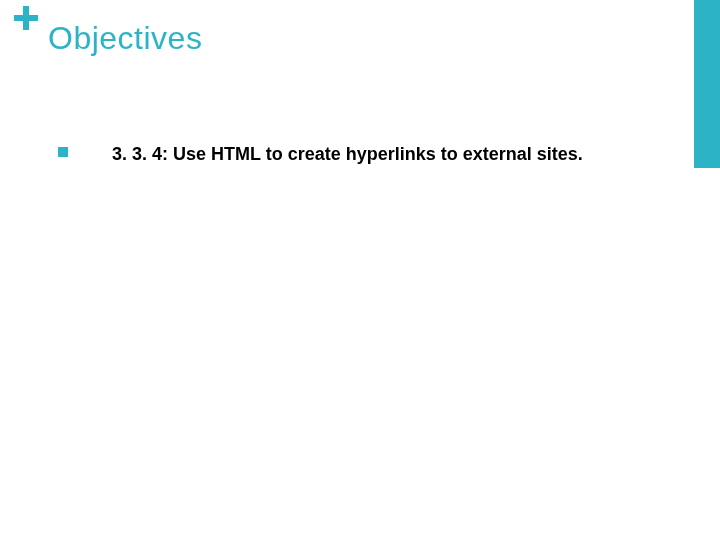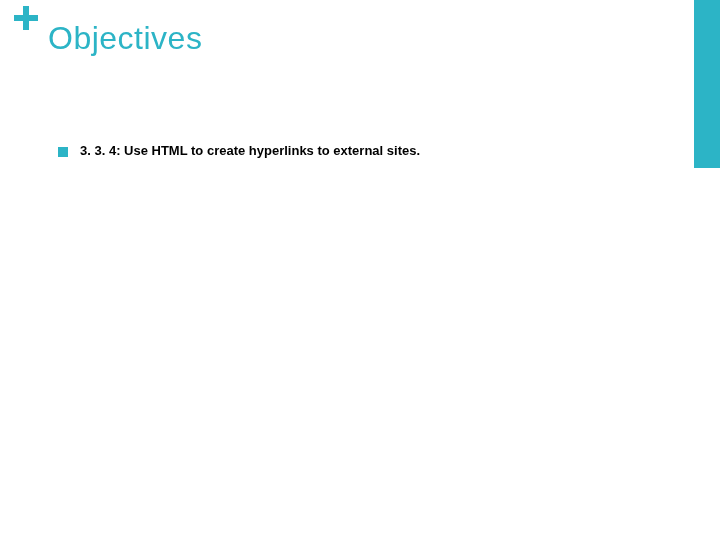--- a/index.html
+++ b/index.html
@@ -38,24 +38,25 @@
   .body {
     position: absolute;
     top: 142px;
     left: 58px;
     right: 70px;
   }
   .bullet-item {
     display: flex;
     align-items: flex-start;
     margin-bottom: 26px;
-    font-size: 13px;
+    font-size: 18px;
     line-height: 1.35;
     color: #000000;
     font-weight: 700;
+    gap: 32px;
   }
   .bullet-marker {
     flex: 0 0 auto;
     width: 10px;
     height: 10px;
     background: #2cb4c6;
     margin-top: 5px;
     margin-right: 12px;
   }
   .bullet-text {

